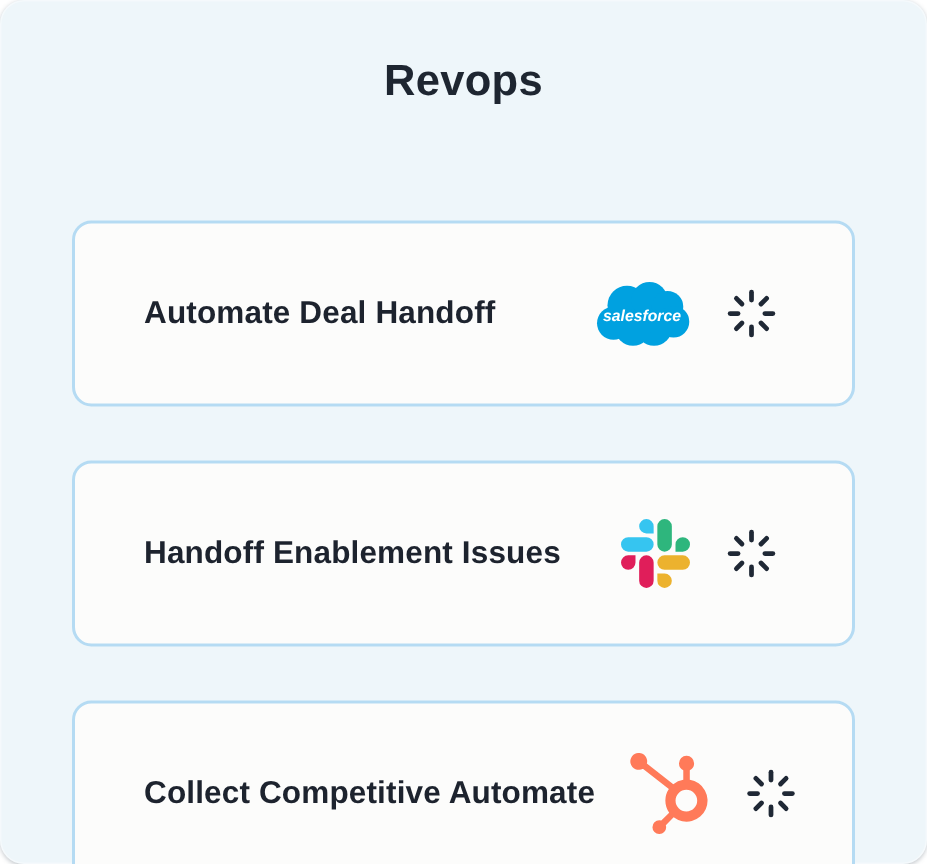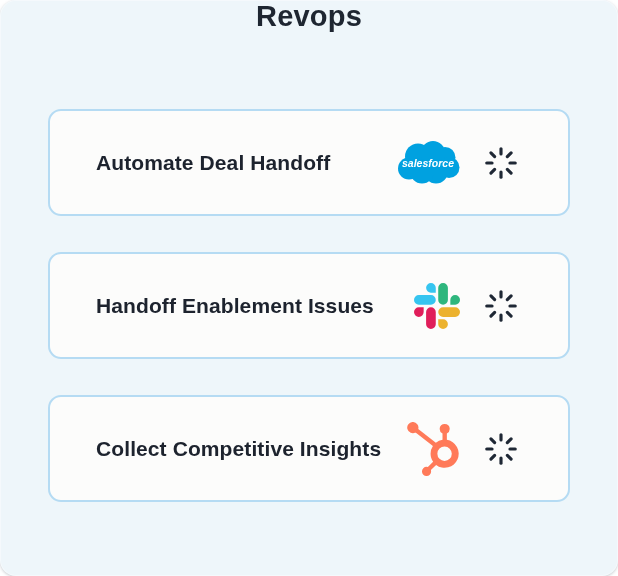--- a/index.html
+++ b/index.html
@@ -11,34 +11,35 @@
     overflow:hidden;
   }
   .panel {
     position:absolute; inset:0;
     border-radius:16px;
     background:#eef6fa;
     box-shadow:0 1px 3px rgba(96,108,120,.35), inset 0 0 0 1px rgba(255,255,255,.4);
     overflow:hidden;
   }
   .page-title {
+    margin-top:38px;
     text-align:center;
     font-size:29px;
     font-weight:700;
     letter-spacing:.2px;
     color:#1e2631;
   }
   .cards {
     margin:76px 48px 0;
     display:flex;
     flex-direction:column;
     gap:36px;
   }
   .card {
-    height:107px;
+    height:124px;
     box-sizing:border-box;
     background:#fcfcfb;
     border:2px solid #b5dbf3;
     border-radius:13px;
     display:flex;
     align-items:center;
     gap:22px;
     padding:0 48px 0 46px;
   }
   .card-label {
@@ -117,21 +118,21 @@
             <line x1="18" y1="26.5" x2="18" y2="31.5"></line>
             <line x1="11.99" y1="24.01" x2="8.45" y2="27.55"></line>
             <line x1="9.5" y1="18" x2="4.5" y2="18"></line>
             <line x1="11.99" y1="11.99" x2="8.45" y2="8.45"></line>
           </g>
         </svg>
       </div>
     </div>
 
     <div class="card">
-      <div class="card-label">Collect Competitive Insights</div>
+      <div class="card-label">Collect Competitive Automate</div>
       <div class="logo">
         <svg width="54" height="54" viewBox="0 0 24 24" aria-hidden="true">
           <path fill="#FF7A59" d="M18.164 7.931V5.084a2.198 2.198 0 0 0 1.267-1.978v-.067A2.2 2.2 0 0 0 17.231.845h-.067a2.2 2.2 0 0 0-2.2 2.194v.067a2.196 2.196 0 0 0 1.252 1.973l.013.005v2.852a6.22 6.22 0 0 0-2.969 1.31l.012-.01-7.828-6.095A2.497 2.497 0 1 0 4.27 4.658l-.012.006 7.697 5.991a6.176 6.176 0 0 0-1.038 3.446c0 1.343.425 2.588 1.147 3.606l-.013-.02-2.342 2.343a1.968 1.968 0 0 0-.58-.095h-.002a2.033 2.033 0 1 0 2.033 2.033 1.978 1.978 0 0 0-.1-.595l.005.014 2.317-2.317a6.247 6.247 0 1 0 4.782-11.134l-.036-.005zm-1.027 9.377a3.206 3.206 0 1 1 3.214-3.206v.002a3.206 3.206 0 0 1-3.214 3.204z"></path>
         </svg>
       </div>
       <div class="spinner">
         <svg width="38" height="38" viewBox="0 0 36 36" aria-hidden="true">
           <g stroke="#1f2835" stroke-width="3" stroke-linecap="round">
             <line x1="18" y1="9.5" x2="18" y2="4.5"></line>
             <line x1="24.01" y1="11.99" x2="27.55" y2="8.45"></line>

